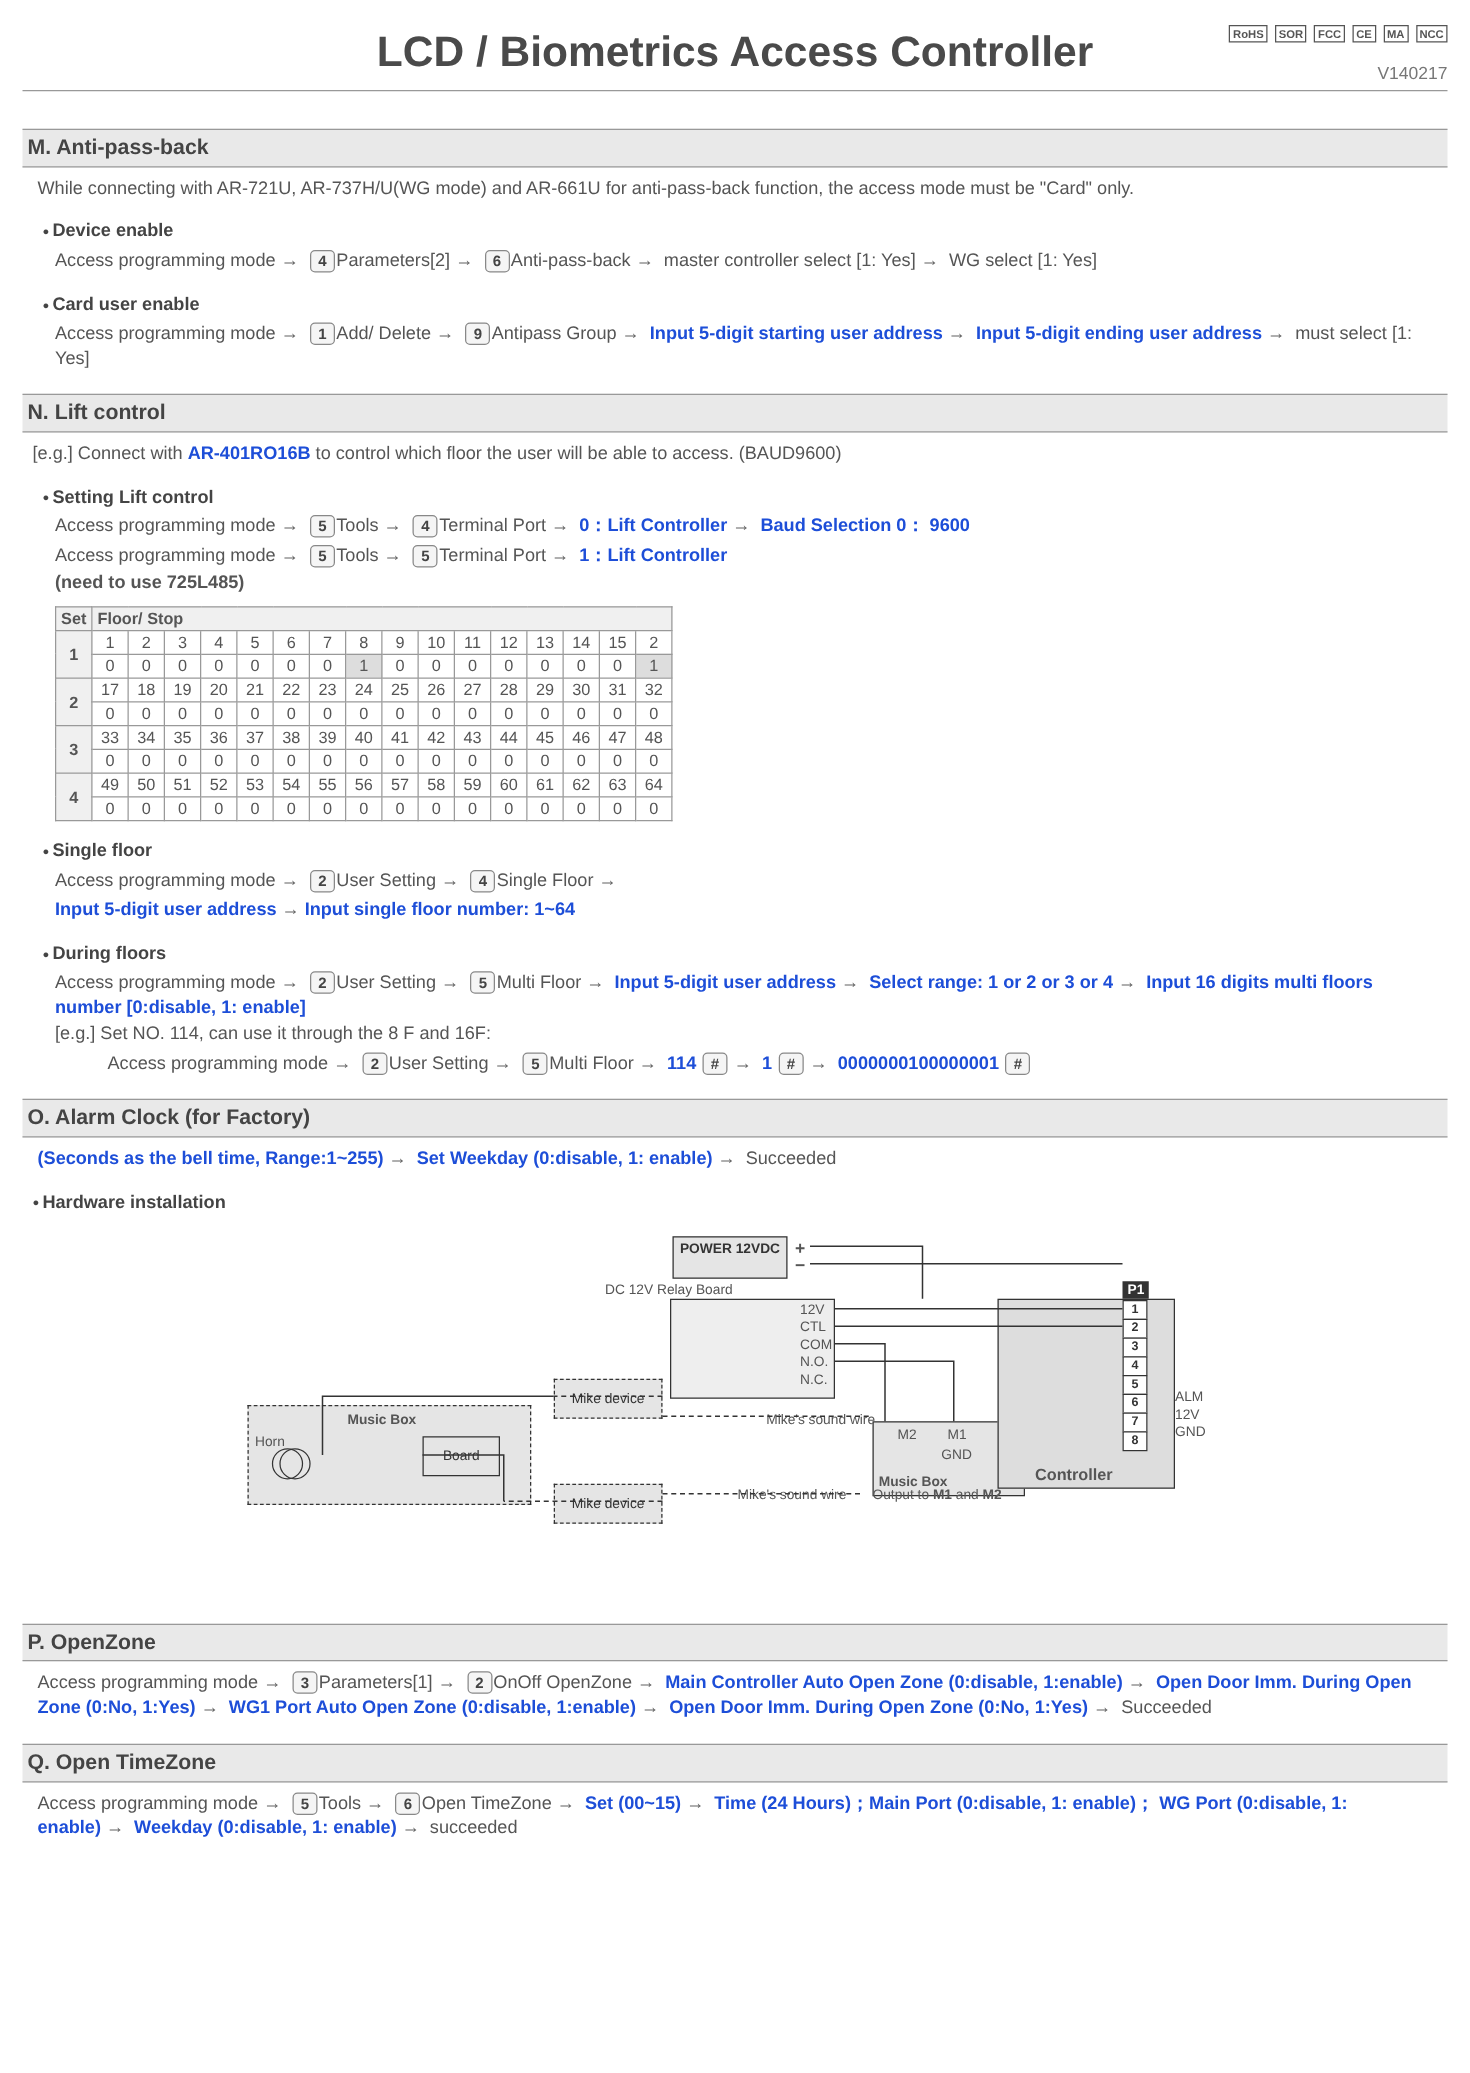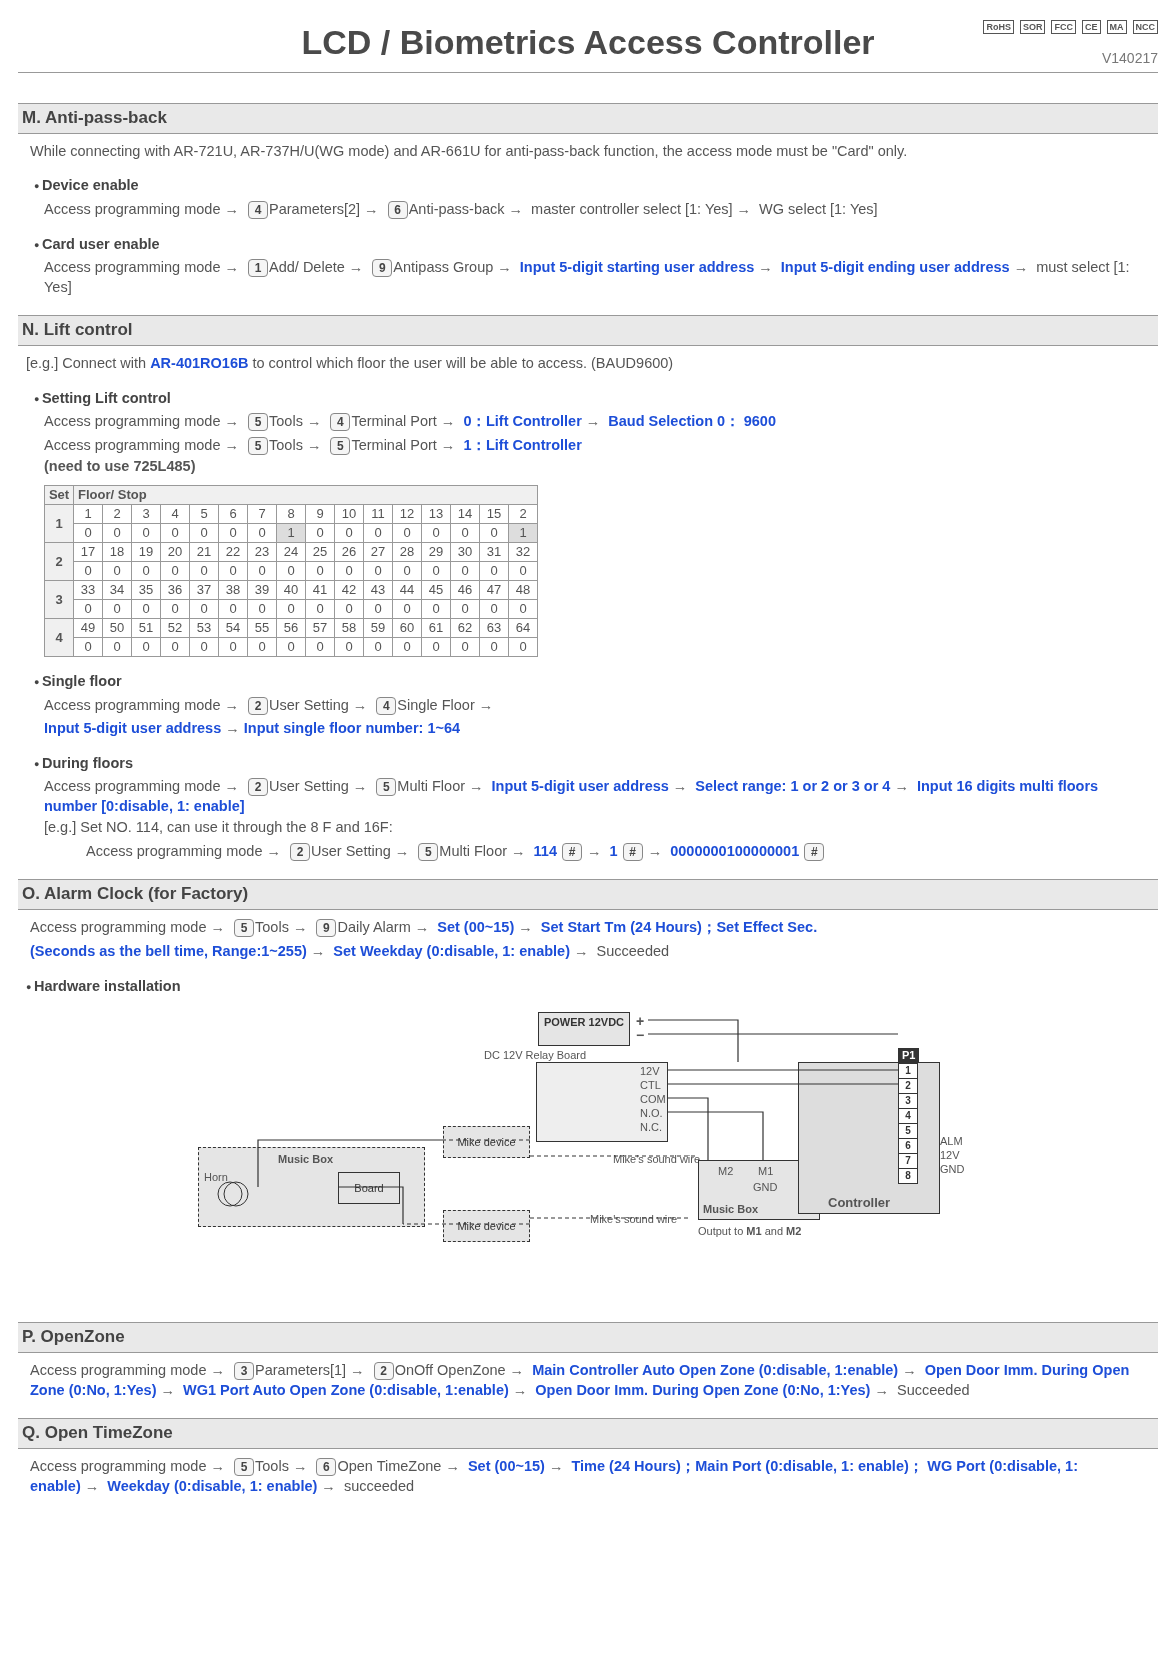--- a/index.html
+++ b/index.html
@@ -273,27 +273,20 @@
     <span class="pill">5</span><span>Multi Floor</span><span class="arr"></span>
     <b>114</b> <span class="pill">#</span><span class="arr"></span>
     <b>1</b> <span class="pill">#</span><span class="arr"></span>
     <b>0000000100000001</b> <span class="pill">#</span>
   </div>
 </div>
 
 <div class="sec-h">O. Alarm Clock (for Factory)</div>
 <div class="body">
   <div class="step" style="padding-left:4px">
-    <span>Access programming mode</span><span class="arr"></span>
-    <span class="pill">5</span><span>Tools</span><span class="arr"></span>
-    <span class="pill">9</span><span>Daily Alarm</span><span class="arr"></span>
-    <b>Set (00~15)</b><span class="arr"></span>
-    <b>Set Start Tm (24 Hours)；Set Effect Sec.</b>
-  </div>
-  <div class="step" style="padding-left:4px">
     <b>(Seconds as the bell time, Range:1~255)</b><span class="arr"></span>
     <b>Set Weekday (0:disable, 1: enable)</b><span class="arr"></span>
     <span>Succeeded</span>
   </div>
   <div class="bul" style="padding-left:0">Hardware installation</div>
 
   <div class="diag">
 
     <div class="box" style="left:340px;top:0;width:90px;height:30px;line-height:14px;font-weight:bold;padding-top:2px">
       <span>POWER 12VDC</span>
@@ -322,21 +315,21 @@
       </svg>
 
     <div class="lbl" style="left:415px;top:140px">Mike's sound wire</div>
     <div class="lbl" style="left:392px;top:200px">Mike's sound wire</div>
 
     <div class="box" style="left:500px;top:148px;width:120px;height:58px"></div>
     <div class="lbl" style="left:520px;top:152px">M2</div>
     <div class="lbl" style="left:560px;top:152px">M1</div>
     <div class="lbl" style="left:555px;top:168px">GND</div>
     <div class="lbl" style="left:505px;top:190px;font-weight:bold">Music Box</div>
-    <div class="lbl" style="left:500px;top:212px">Output to <b>M1</b> and <b>M2</b></div>
+    <div class="lbl" style="left:500px;top:200px">Output to <b>M1</b> and <b>M2</b></div>
 
     <div class="box" style="left:600px;top:50px;width:140px;height:150px;background:#ddd"></div>
     <div class="lbl" style="left:630px;top:182px;font-weight:bold;font-size:13px">Controller</div>
     <div class="lbl" style="left:700px;top:36px;font-weight:bold;background:#333;color:#fff;padding:0 4px">P1</div>
     <div id="pins" style="position:absolute;left:700px;top:52px">
         <div style="width: 18px; height: 14px; border: 1px solid rgb(51, 51, 51); background: rgb(255, 255, 255); font-size: 10px; text-align: center; line-height: 14px; font-weight: bold; margin-top: -1px;">1</div>
         <div style="width: 18px; height: 14px; border: 1px solid rgb(51, 51, 51); background: rgb(255, 255, 255); font-size: 10px; text-align: center; line-height: 14px; font-weight: bold; margin-top: -1px;">2</div>
         <div style="width: 18px; height: 14px; border: 1px solid rgb(51, 51, 51); background: rgb(255, 255, 255); font-size: 10px; text-align: center; line-height: 14px; font-weight: bold; margin-top: -1px;">3</div>
         <div style="width: 18px; height: 14px; border: 1px solid rgb(51, 51, 51); background: rgb(255, 255, 255); font-size: 10px; text-align: center; line-height: 14px; font-weight: bold; margin-top: -1px;">4</div>
         <div style="width: 18px; height: 14px; border: 1px solid rgb(51, 51, 51); background: rgb(255, 255, 255); font-size: 10px; text-align: center; line-height: 14px; font-weight: bold; margin-top: -1px;">5</div>

